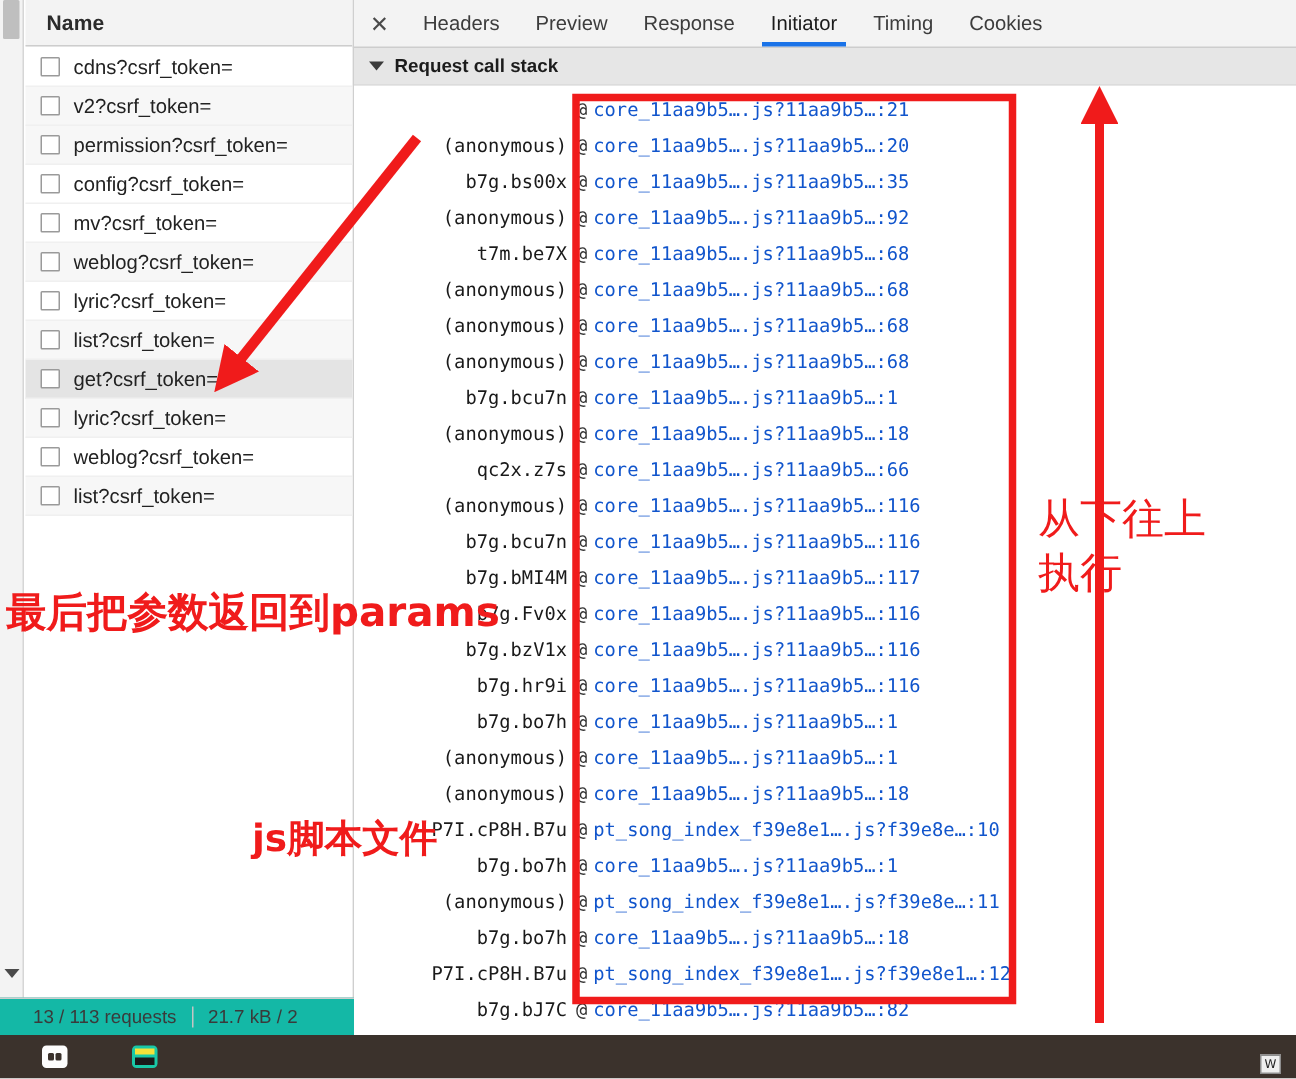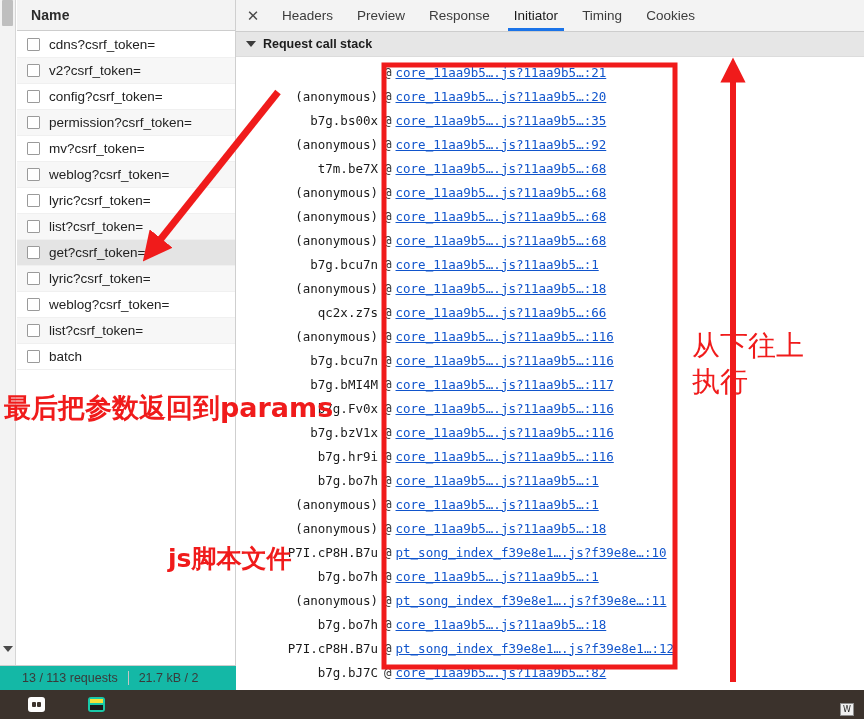--- a/index.html
+++ b/index.html
@@ -100,21 +100,21 @@
     height: 24px; display: flex; align-items: center;
     font-family: "DejaVu Sans Mono", monospace; font-size: 12.5px;
     color: #202020; white-space: nowrap;
   }
   .stack-row .fn {
     width: 148px; flex: 0 0 auto; text-align: right;
     padding-right: 6px; color: #1a1a1a; margin-top: 48px;
   }
   .stack-row .at { flex: 0 0 auto; color: #333; padding-right: 4px; }
   .stack-row .lnk {
-    color: #1155cc; text-decoration: underline; cursor: pointer;
+    color: #1155cc; cursor: pointer;
   }
 
   
   #statusbar {
     position: absolute; left: 0; bottom: 29px; width: 236px; height: 25px;
     background: #14b8a6; border-top: 1px solid #cdcdcd;
     display: flex; align-items: center;
     font-size: 12.5px; color: #3a3a3a; margin-top: 12px;
   }
   #statusbar .sep {
@@ -175,28 +175,28 @@
 
     <div id="req-list">
         <div class="req-row">
           <span class="cb"></span>
           <span class="nm">cdns?csrf_token=</span>
         </div>
         <div class="req-row alt">
           <span class="cb"></span>
           <span class="nm">v2?csrf_token=</span>
         </div>
+        <div class="req-row alt">
+          <span class="cb"></span>
+          <span class="nm">permission?csrf_token=</span>
+        </div>
         <div class="req-row">
           <span class="cb"></span>
           <span class="nm">config?csrf_token=</span>
         </div>
-        <div class="req-row alt">
-          <span class="cb"></span>
-          <span class="nm">permission?csrf_token=</span>
-        </div>
         <div class="req-row">
           <span class="cb"></span>
           <span class="nm">mv?csrf_token=</span>
         </div>
         <div class="req-row alt">
           <span class="cb"></span>
           <span class="nm">weblog?csrf_token=</span>
         </div>
         <div class="req-row">
           <span class="cb"></span>
@@ -214,24 +214,20 @@
           <span class="cb"></span>
           <span class="nm">lyric?csrf_token=</span>
         </div>
         <div class="req-row">
           <span class="cb"></span>
           <span class="nm">weblog?csrf_token=</span>
         </div>
         <div class="req-row alt">
           <span class="cb"></span>
           <span class="nm">list?csrf_token=</span>
-        </div>
-        <div class="req-row">
-          <span class="cb"></span>
-          <span class="nm">batch</span>
         </div>
       </div>
   </div>
 
   <div id="right-panel">
 
     <div id="tabbar">
       <div class="close-x">✕</div>
       <div id="tabs-container" style="display:flex;">
           <div class="tab">Headers</div>

